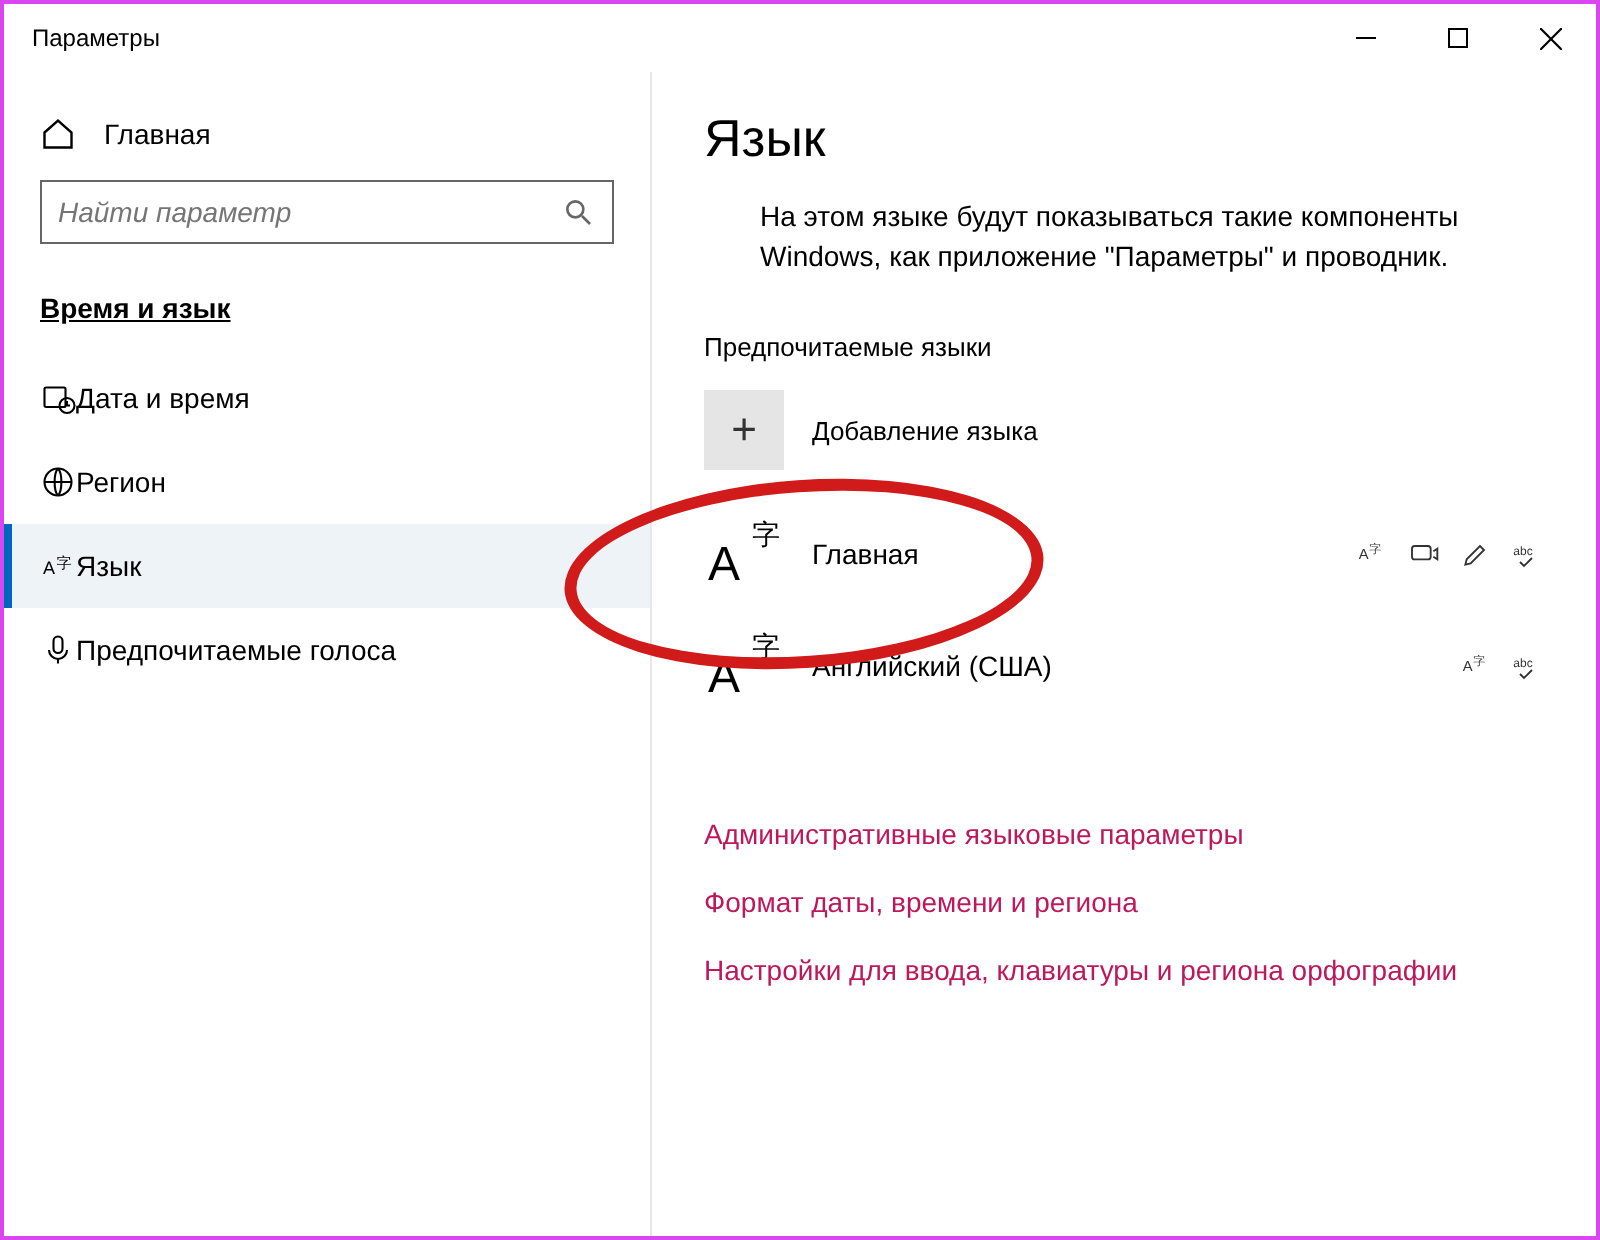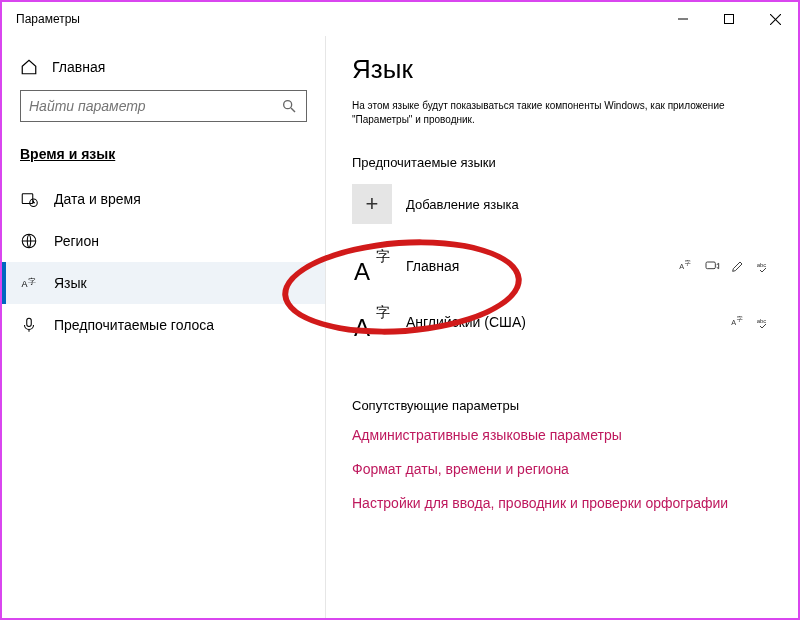--- a/index.html
+++ b/index.html
@@ -11,27 +11,27 @@
   .win-btn { width: 46px; display: flex; align-items: center; justify-content: center; font-size: 14px; color: #000; }
   .win-btn svg { display: block; }
   .body { flex: 1; display: flex; overflow: hidden; }
   .sidebar { width: 324px; border-right: 1px solid #e6e6e6; padding-top: 14px; display: flex; flex-direction: column; }
   .home-row { display: flex; align-items: center; gap: 14px; padding: 8px 18px 14px 18px; font-size: 14px; }
   .search-wrap { padding: 0 18px 18px 18px; }
   .search { display: flex; align-items: center; border: 1px solid #666; height: 32px; padding: 0 8px; }
   .search input { flex: 1; border: none; outline: none; font-size: 14px; background: transparent; color: #3b82f6; font-style: italic; }
   .section-title { font-weight: 600; font-size: 14px; padding: 6px 18px 16px 18px; text-decoration: underline; }
   .nav { display: flex; flex-direction: column; }
-  .nav-item { display: flex; align-items: center; gap: 16px; padding: 12px 18px; font-size: 14px; cursor: pointer; position: relative; }
+  .nav-item { display: flex; align-items: center; padding: 12px 18px; font-size: 14px; cursor: pointer; position: relative; }
   .nav-item.active { background: #eef3f8; }
   .nav-item.active::before { content: ""; position: absolute; left: 0; top: 0; bottom: 0; width: 4px; background: #0067c0; }
   .icon16 { width: 18px; height: 18px; flex: 0 0 18px; display: flex; align-items: center; justify-content: center; color: #000; }
   .main { flex: 1; padding: 18px 26px; overflow: auto; }
   .h1 { font-size: 26px; font-weight: 400; margin-bottom: 14px; }
-  .desc { font-size: 10px; line-height: 1.4; margin-bottom: 28px; max-width: 440px; }
+  .desc { font-size: 14px; line-height: 1.4; margin-bottom: 28px; max-width: 440px; margin-left: 28px; }
   .h2 { font-size: 13px; font-weight: 400; margin-bottom: 14px; }
   .subdesc { font-size: 14px; line-height: 1.45; margin-bottom: 14px; max-width: 440px; }
   .add-lang { display: flex; align-items: center; gap: 14px; padding: 0; margin-bottom: 14px; cursor: pointer; }
   .add-lang-icon { width: 40px; height: 40px; background: #e5e5e5; display: flex; align-items: center; justify-content: center; font-size: 22px; font-weight: 300; color: #333; }
   .lang-item { display: flex; align-items: center; gap: 14px; padding: 8px 0; }
   .lang-glyph { width: 40px; height: 40px; display: flex; align-items: flex-end; justify-content: center; font-size: 14px; position: relative; }
   .lang-glyph .big { font-size: 24px; position: absolute; left: 2px; bottom: 0; }
   .lang-glyph .small { font-size: 14px; position: absolute; right: 2px; top: 2px; }
   .lang-name { flex: 1; font-size: 14px; }
   .lang-caps { display: flex; gap: 10px; align-items: center; }
@@ -189,22 +189,21 @@
           <span class="cap">
               <svg width="16" height="16" viewBox="0 0 24 24" fill="none" stroke="#333" stroke-width="1.4">
                 <text x="1" y="13" font-size="9" fill="#333" stroke="none">abc</text>
                 <path d="M6 18l3 3 6-6"></path>
               </svg>
             </span>
         </div>
       </div>
 
       <div class="related">
-        <div class="h2">Сопутствующие параметры</div>
         <a class="link">Административные языковые параметры</a>
         <a class="link">Формат даты, времени и региона</a>
-        <a class="link">Настройки для ввода, проводник и проверки орфографии</a>
+        <a class="link">Настройки для ввода, клавиатуры и региона орфографии</a>
       </div>
     </div>
   </div>
 </div>
 
 <div class="annot"></div>
 
 </body></html>

